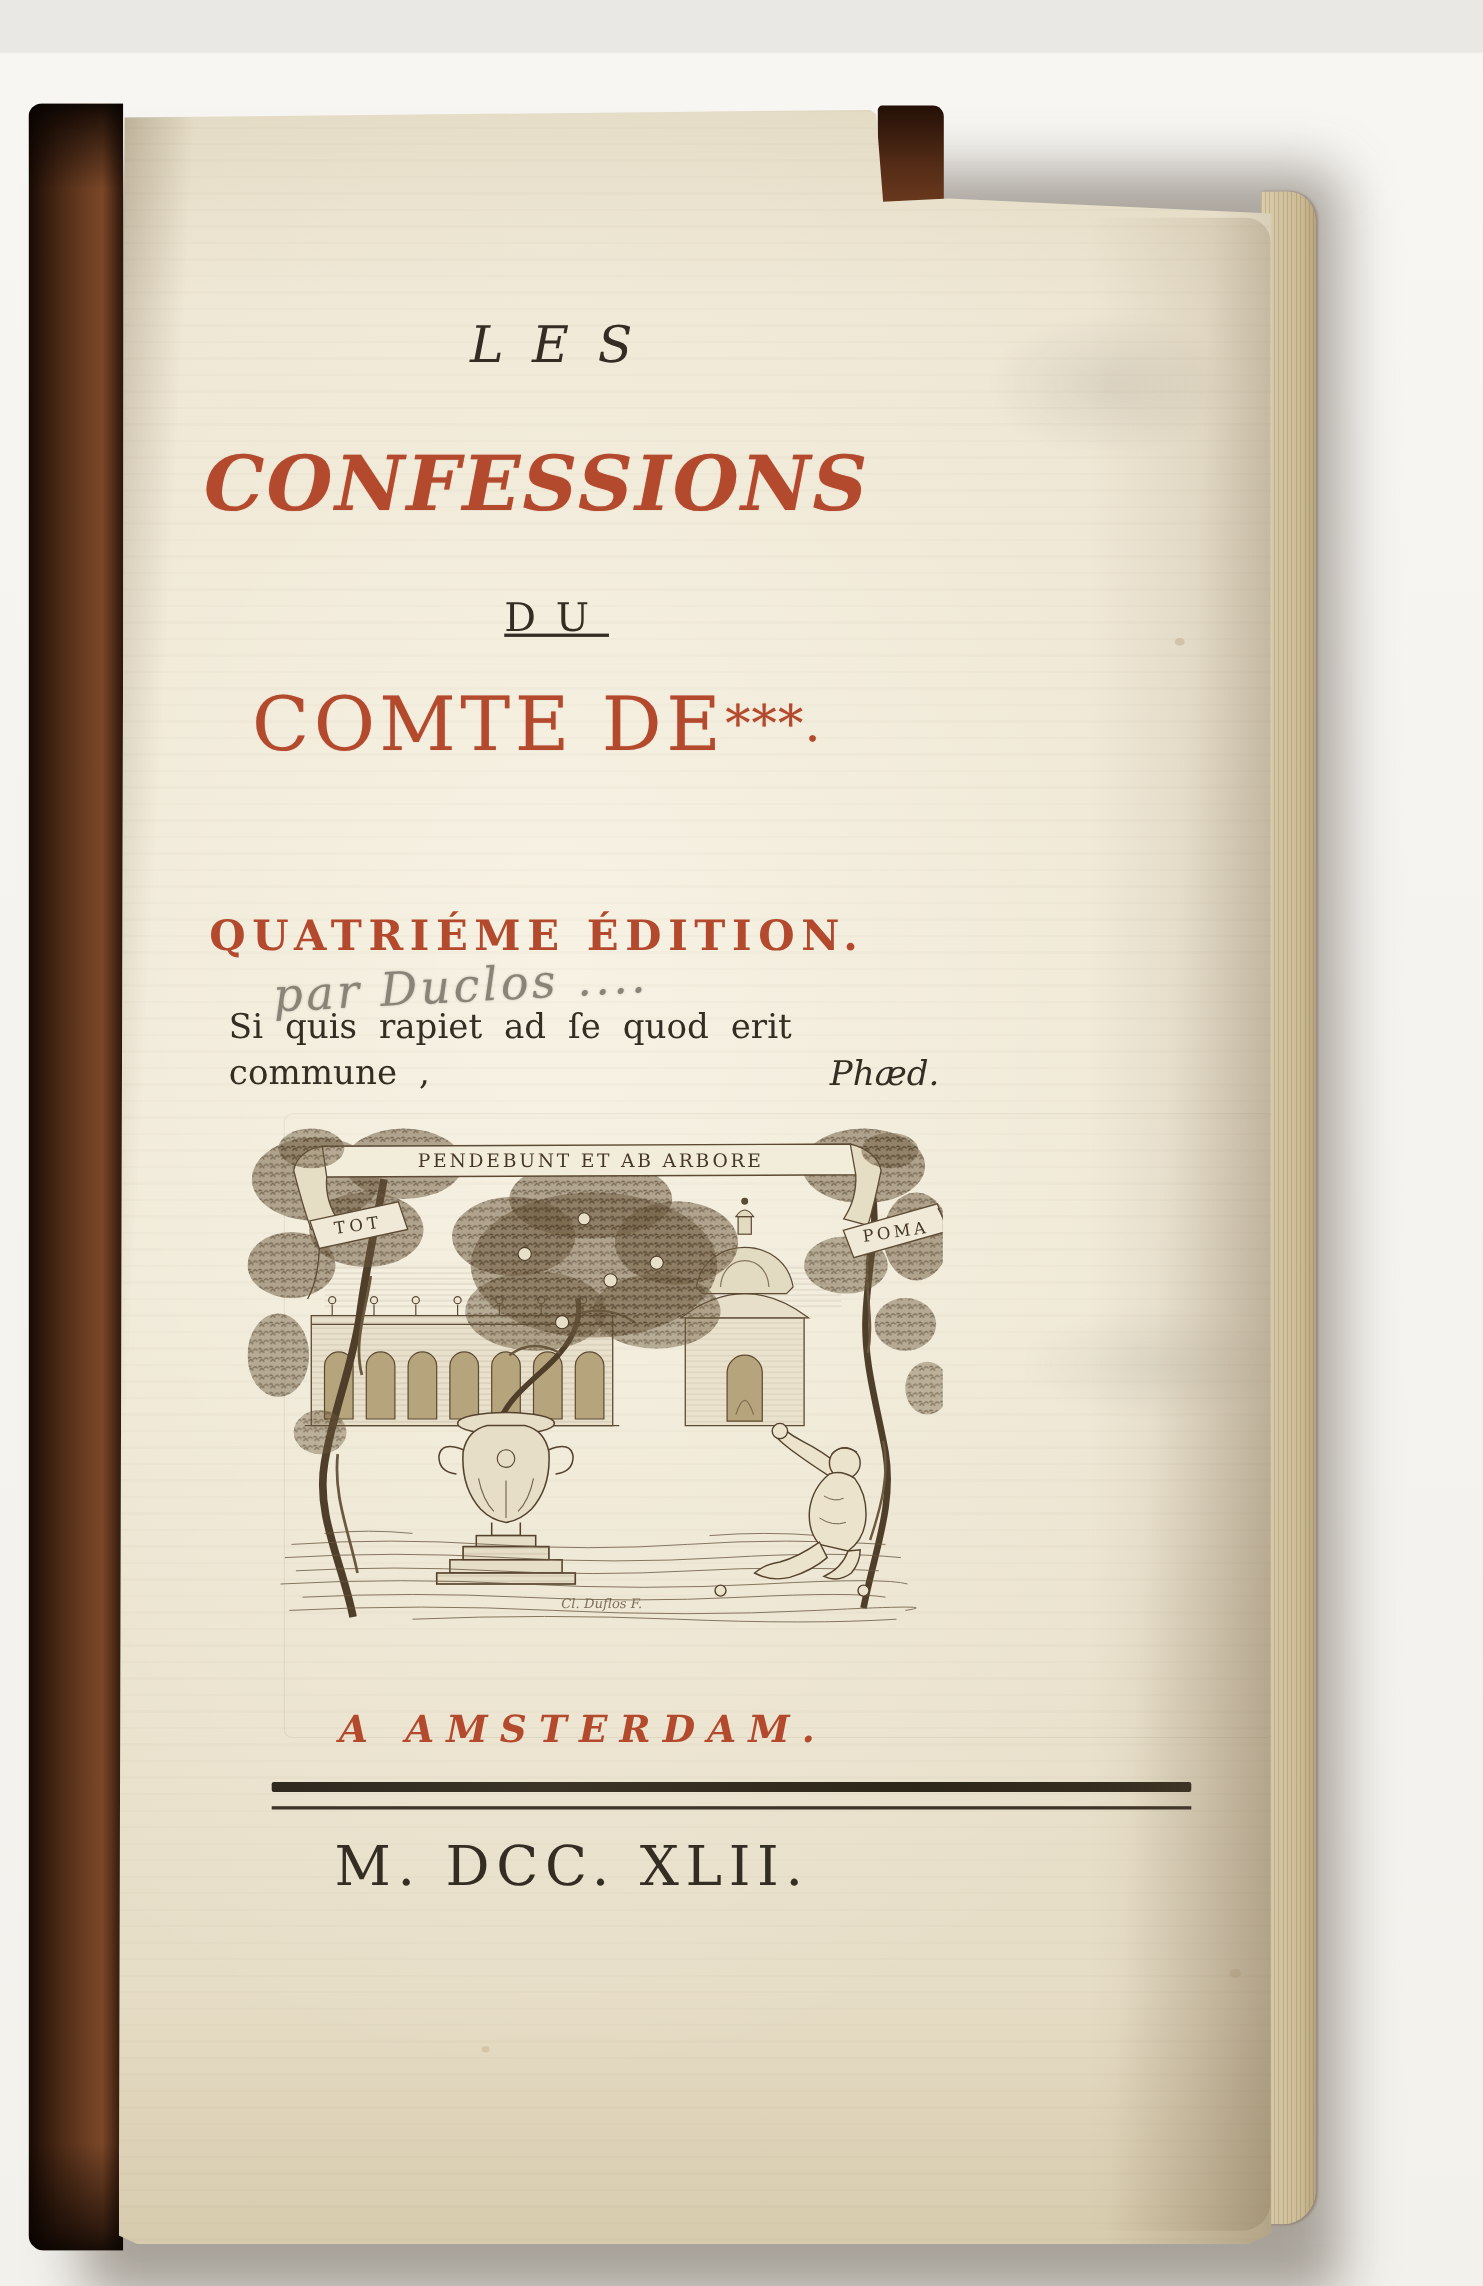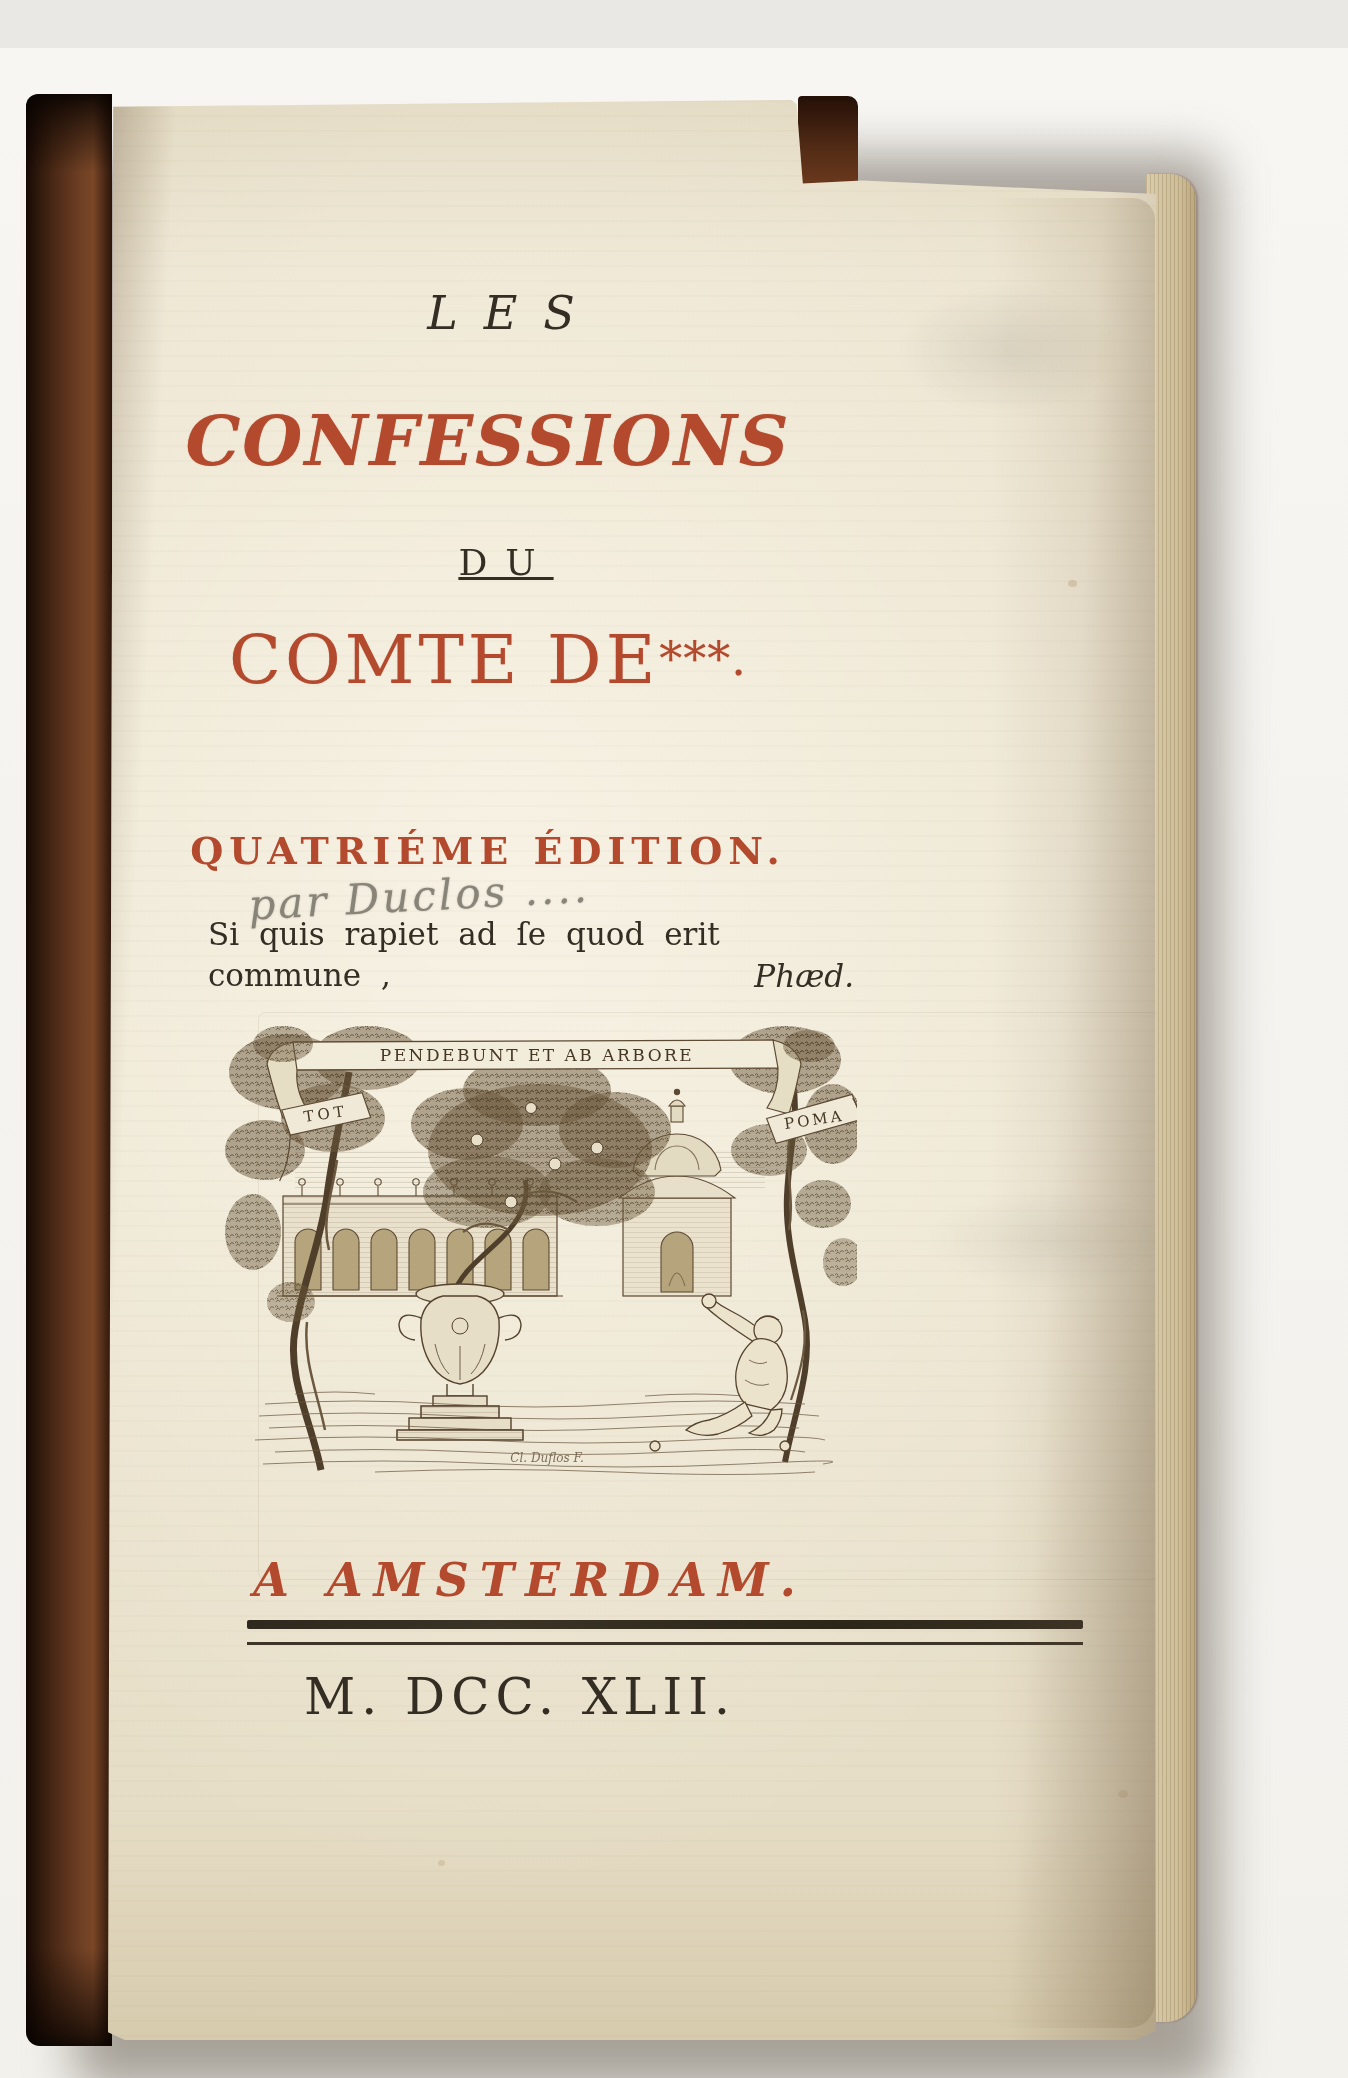--- a/index.html
+++ b/index.html
@@ -78,21 +78,21 @@
   .byline{top:664px;font-size:46px;letter-spacing:.5px;}
   .edition{top:780px;font-size:38px;font-weight:700;letter-spacing:6px;}
   .annotation{
     position:absolute;left:248px;top:818px;width:560px;text-align:left;
     font-size:42px;font-style:italic;letter-spacing:3px;color:#6e6a5e;
     transform:rotate(-3deg);opacity:.8;text-shadow:0 0 2px rgba(110,106,94,.55);white-space:nowrap;
   }
   .epigraph{position:absolute;left:208px;top:866px;width:660px;font-size:31px;line-height:41px;
     color:#342d23;text-align:left;word-spacing:10px;}
   .epigraph .attr{position:absolute;right:14px;top:42px;font-style:italic;word-spacing:normal;}
-  .imprint-place{top:1505px;left:150px;width:760px;font-size:46px;font-style:italic;font-weight:700;letter-spacing:11px;}
+  .imprint-place{top:1505px;left:150px;width:760px;font-size:34px;font-style:italic;font-weight:700;letter-spacing:11px;}
   .rule{position:absolute;left:247px;width:836px;background:#332c21;}
   .rule.thick{top:1572px;height:9px;border-radius:2px;
     background:linear-gradient(90deg,#2e281e,#3a3326 30%,#2c2619 70%,#383023);}
   .rule.thin{top:1594px;height:3px;background:#3d3528;}
   .imprint-date{top:1620px;left:140px;width:760px;font-size:50px;letter-spacing:6px;}
 
   .vignette{position:absolute;left:225px;top:952px;width:632px;height:498px;}
 </style>
 </head>
 <body>

